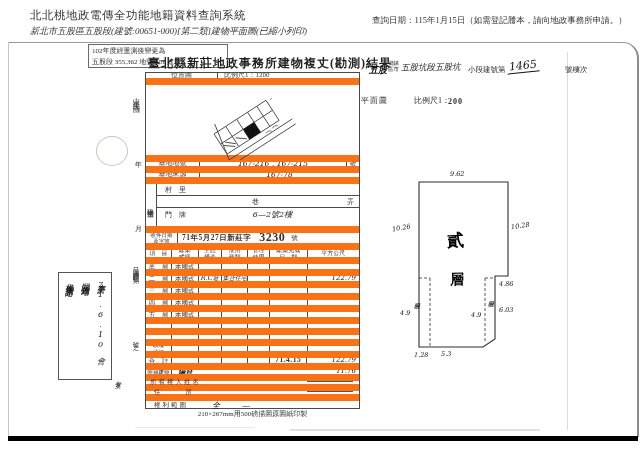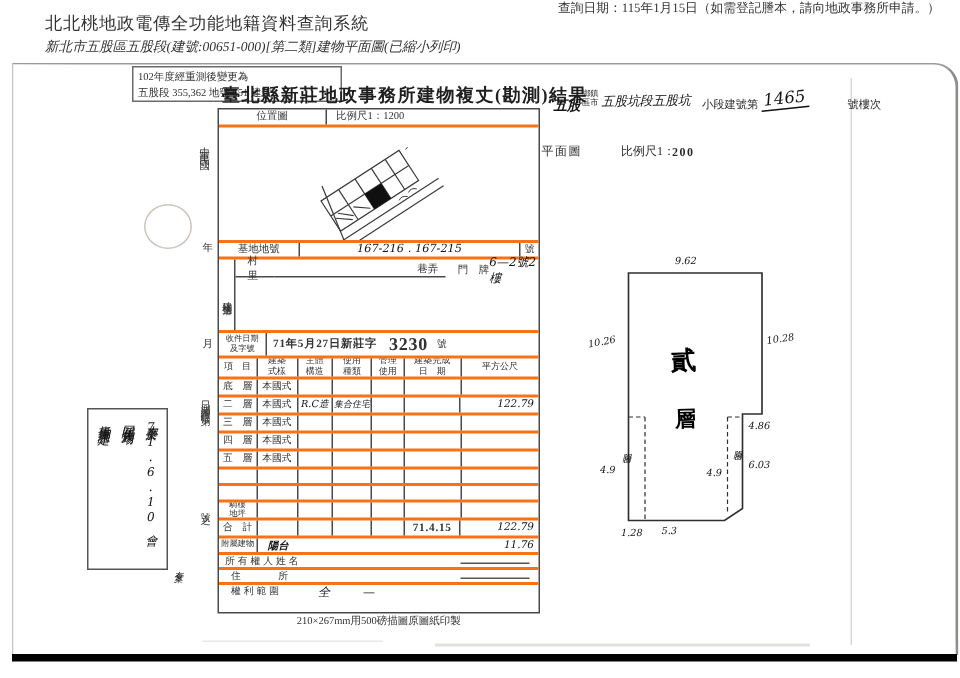--- a/index.html
+++ b/index.html
@@ -8,21 +8,21 @@
   .abs{position:absolute;}
   .vt{writing-mode:vertical-rl;text-orientation:upright;}
   .pre{white-space:pre-line;}
   .hand{font-family:"DejaVu Serif",serif;font-style:italic;color:#141414;}
   .stampnum{font-weight:bold;letter-spacing:.5px;}
   .f5{font-size:5.5px}.f6{font-size:6px}.f65{font-size:6.5px}.f7{font-size:7px}
   .f75{font-size:7.5px}.f8{font-size:8px}
 
   
   .sys-title{left:30px;top:8px;font-size:11.5px;color:#333;letter-spacing:.5px;}
-  .qdate{left:372px;top:0;font-size:8.5px;color:#333;}
+  .qdate{left:372px;top:15px;font-size:8.5px;color:#333;}
   .subtitle{left:30px;top:25px;font-size:9px;color:#333;font-style:italic;}
 
   
   .scan{left:8px;top:42px;width:628px;height:394px;border-top:1px solid #9a9a9a;
         border-left:1px solid #c4c4c2;border-right:2px solid #8d8d8b;border-top-right-radius:16px;}
   .paper-edge{left:567px;top:52px;width:1px;height:378px;background:#dadad8;}
   .blackbar{left:8px;top:436px;width:630px;height:5px;background:#000;}
   .smudge{background:#d9d9d6;height:2px;}
 
   
@@ -42,32 +42,32 @@
 
   
   .note{left:58px;top:272px;width:54px;height:108px;border:1px solid #555;
         writing-mode:vertical-rl;text-orientation:upright;padding:4px 3px;box-sizing:border-box;
         font-size:8px;line-height:2.0;}
   .note div{letter-spacing:1px;}
   .note-side{left:113px;top:376px;font-size:6px;letter-spacing:1px;}
 
   
   .tbl{left:145px;top:72px;width:215px;height:337px;border:1px solid #4a4a4a;box-sizing:border-box;color:#333;}
-  .r{display:flex;align-items:stretch;border-bottom:2px solid #f97316;box-sizing:border-box;}
+  .r{display:flex;align-items:stretch;border-bottom:7px solid #f97316;box-sizing:border-box;}
   .r:last-child{border-bottom:none;}
   .c{border-right:1px solid #4a4a4a;display:flex;align-items:center;justify-content:center;
      box-sizing:border-box;overflow:hidden;line-height:1.1;text-align:center;}
   .nr{border-right:none;}
   .ar{justify-content:flex-end;padding-right:3px;}
   .fx{flex:1;}
   .w11{width:11px}.w12{width:12px}.w22{width:22px}.w24{width:24px}.w26{width:26px}
   .w27{width:27px}.w32{width:32px}.w38{width:38px}.w52{width:52px}
   .w54{width:54px}.w72{width:72px}
   .sr{display:flex;align-items:center;border-bottom:1px solid #4a4a4a;box-sizing:border-box;}
-  .col{display:flex;flex-direction:row;}
+  .col{display:flex;flex-direction:column;}
   .col .sr:last-child{border-bottom:none;}
   .uline{width:46px;border-bottom:1px solid #555;align-self:flex-end;margin:0 6px 2px auto;}
 
   .paper-note{left:145px;top:409px;width:215px;text-align:center;font-size:7px;color:#333;}
 
   
   .ph-stamp{left:369px;top:64px;font-size:9px;font-weight:bold;}
   .ph-twp{left:388px;top:60px;font-size:5.5px;line-height:1.15;}
   .ph-section{left:401px;top:62px;font-size:8.5px;transform:rotate(-1deg);}
   .ph-sublabel{left:468px;top:65px;font-size:7.5px;}
@@ -124,20 +124,24 @@
   </div>
 
   <div class="r" style="height:77px"></div>
 
   <div class="r" style="height:11px">
     <div class="c w54 f7">基地地號</div>
     <div class="c fx hand f75">167-216．167-215</div>
     <div class="c w12 nr f65">號</div>
   </div>
 
+  <div class="r" style="height:11px">
+    <div class="c w54 f7">基地來源</div>
+    <div class="c fx nr hand f75">167-78</div>
+  </div>
 
   <div class="r" style="height:49px">
     <div class="c w11 f65">
       <span class="vt" style="letter-spacing:1px">建物坐落</span>
     </div>
     <div class="col fx nr">
       <div class="sr" style="height:12px">
         <span class="f7" style="margin-left:8px">村　里</span>
       </div>
       <div class="sr" style="height:12px">

